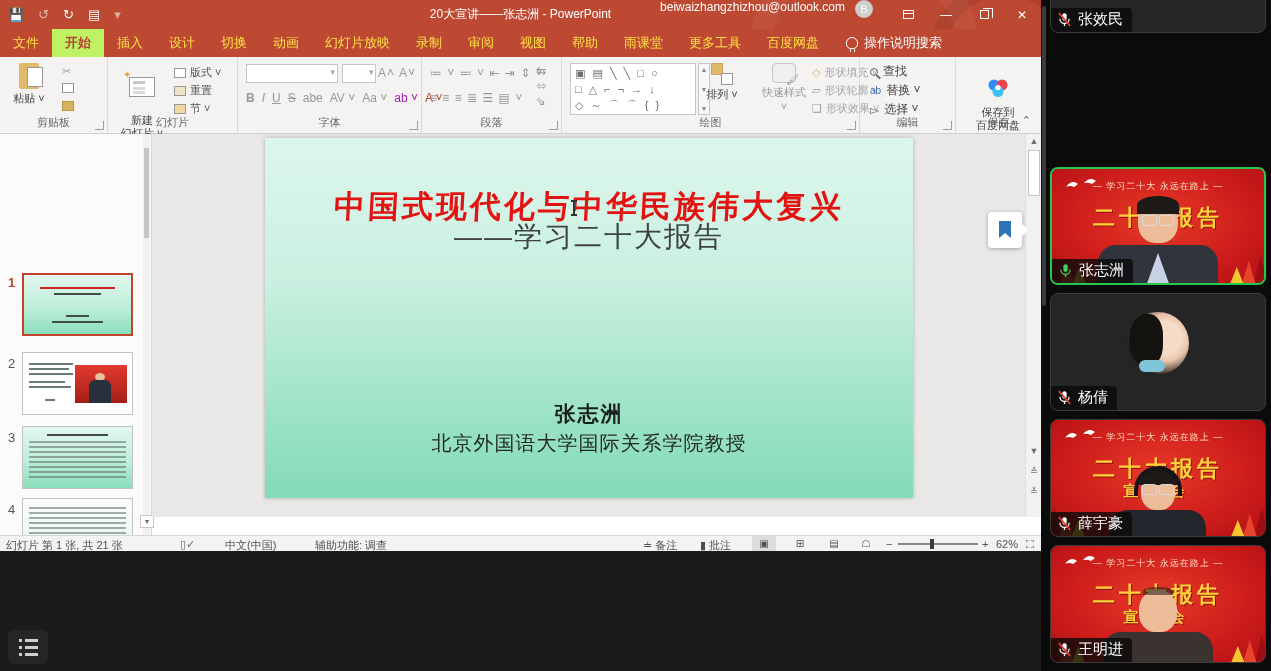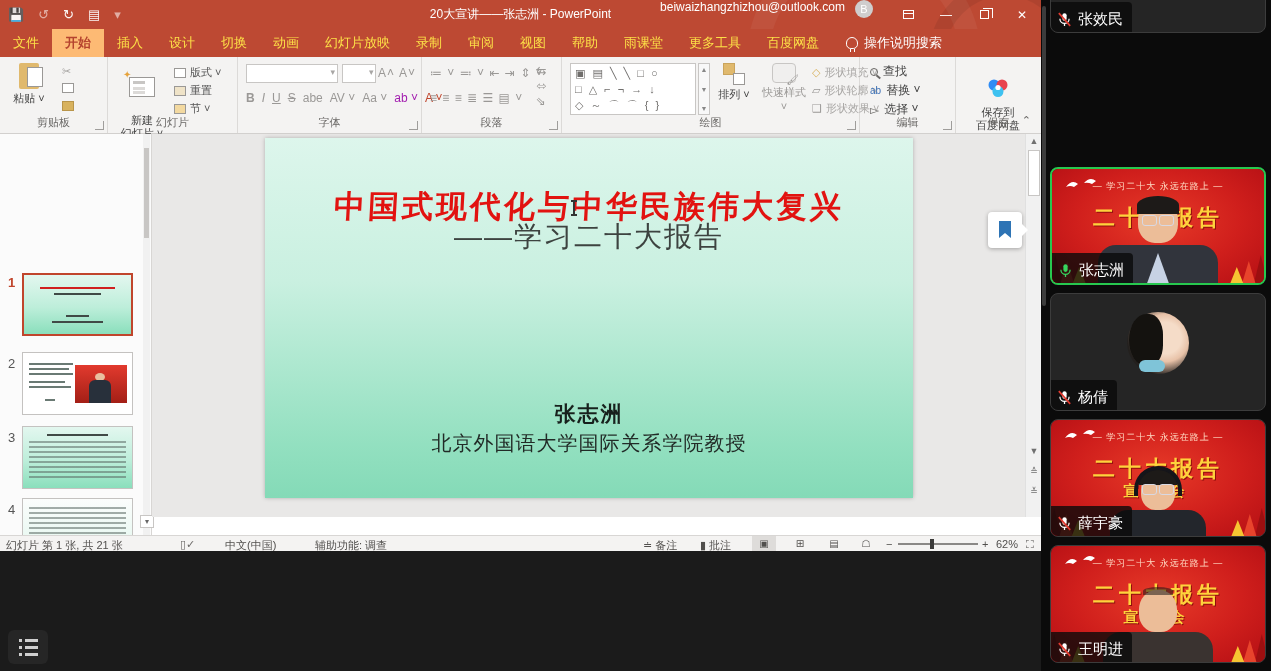--- a/index.html
+++ b/index.html
@@ -27,21 +27,21 @@
     display:flex; align-items:center; justify-content:center; margin-right:16px; }
   .winbtn { width:38px; height:29px; display:flex; align-items:center; justify-content:center; color:#fff; font-size:12px; }
   .ric { width:11px; height:9px; border:1px solid #fff; position:relative; }
   .ric::before { content:""; position:absolute; left:0; top:2px; right:0; border-top:1px solid #fff; }
   .rest { width:9px; height:9px; border:1px solid #fff; position:relative; }
   .rest::before { content:""; position:absolute; left:2px; top:-3px; width:9px; height:9px; border:1px solid #fff; border-left:none; border-bottom:none; }
 
   
   .tabrow { position:absolute; left:0; top:29px; width:1041px; height:28px; background:#bd4933; display:flex; align-items:stretch; z-index:2; }
   .tab { padding:0 13px; color:#fde047; font-size:13px; display:flex; align-items:center; white-space:nowrap; }
-  .tab.active { background:#fdba74; color:#b5432e; font-weight:bold; }
+  .tab.active { background:#bef264; color:#b5432e; font-weight:bold; }
   .tellme { display:flex; align-items:center; color:#fff; font-size:13px; gap:6px; padding-left:14px; }
   .bulb { width:12px; height:12px; border:1.5px solid #fff; border-radius:50% 50% 40% 40%; position:relative; }
   .bulb::after { content:""; position:absolute; left:3px; bottom:-4px; width:3px; height:3px; border-left:1.5px solid #fff; border-right:1.5px solid #fff; }
   .comment-ic { position:absolute; right:12px; top:34px; width:16px; height:12px; border:1.5px solid #fff; border-radius:2px; }
   .comment-ic::after { content:""; position:absolute; left:2px; bottom:-5px; border:3px solid transparent; border-top-color:#fff; }
 
   
   .ribbon { position:absolute; left:0; top:57px; width:1041px; height:77px; background:#f4f3f2; border-bottom:1px solid #d2d0ce; }
   .rgroup { position:absolute; top:0; bottom:0; border-right:1px solid #dcdad8; }
   .glabel { position:absolute; bottom:3px; left:0; right:0; text-align:center; color:#6a6866; font-size:11px; }
@@ -136,21 +136,21 @@
   .members-btn::after { content:""; position:absolute; left:17px; top:9px; width:13px; height:3px; background:#cfcfcf;
     box-shadow:0 7px 0 #cfcfcf, 0 14px 0 #cfcfcf; }
 
   
   .meet { position:absolute; left:1041px; top:0; width:230px; height:671px; background:#0b0b0b; overflow:hidden; }
   .meet-scroll { position:absolute; left:1px; top:6px; width:4px; height:300px; background:#3c3c3c; border-radius:2px; }
   .tile { position:absolute; left:9px; width:216px; height:118px; background:#252525; border:1px solid #3c3c3c;
     border-radius:8px; overflow:hidden; }
   .tile.active { border:2px solid #27c84f; }
   .namechip { position:absolute; left:0; bottom:0; background:rgba(10,10,10,0.8); color:#fff; font-size:15px;
-    padding:8px 9px 3px 5px; display:flex; align-items:center; gap:5px; border-radius:0 4px 0 0; z-index:5; }
+    padding:2px 9px 3px 5px; display:flex; align-items:center; gap:5px; border-radius:0 4px 0 0; z-index:5; }
   .micsvg { width:17px; height:17px; flex:0 0 auto; }
   .avcirc { position:absolute; left:50%; top:42%; transform:translate(-50%,-50%); width:62px; height:62px; border-radius:50%; }
   .av-cat { background:radial-gradient(circle at 38% 32%,#cfc6b8 0 22%,#8e877e 45%,#575049 75%,#3d3833 100%); }
   .av-cat::after { content:""; position:absolute; left:8px; bottom:10px; width:30px; height:12px; border-radius:8px; background:#e8ddc9; }
   .av-girl { background:radial-gradient(circle at 62% 42%,#f5dcc8 0 30%,#e8c2a8 45%,#23201e 72%); }
   .av-girl::before { content:""; position:absolute; left:2px; top:2px; width:34px; height:52px; border-radius:50% 40% 40% 50%; background:#14120f; }
   .av-girl::after { content:""; position:absolute; left:12px; bottom:2px; width:26px; height:12px; border-radius:6px; background:#7fc4d8; }
 
   .redbg { position:absolute; inset:0; background:radial-gradient(ellipse at 50% 45%, #e73a28 0%, #d01f1c 55%, #b40f14 100%); }
   .redbg .topline { position:absolute; left:0; right:0; top:11px; text-align:center; color:#ffd9c2; font-size:9px; letter-spacing:1px; }
@@ -308,21 +308,21 @@
         <div class="shapebox">
           <div>▣ ▤ ╲ ╲ □ ○</div>
           <div>□ △ ⌐ ¬ → ↓</div>
           <div>◇ ～ ⌒ ⌒ { }</div>
         </div>
         <div class="shape-scroll">
             <span>▲</span>
             <span>▼</span>
             <span>▼</span>
           </div>
-        <div class="bigbtn" style="left:152px;width:40px;">
+        <div class="bigbtn" style="left:140px;width:40px;">
           <div class="arr-sq">
               <i></i>
               <i></i>
             </div>
           <span>排列</span> ˅
         </div>
         <div class="bigbtn" style="left:196px;width:52px;color:#9a9896;">
           <div class="qs-ic"></div>
           <span>快速样式</span> ˅
         </div>

